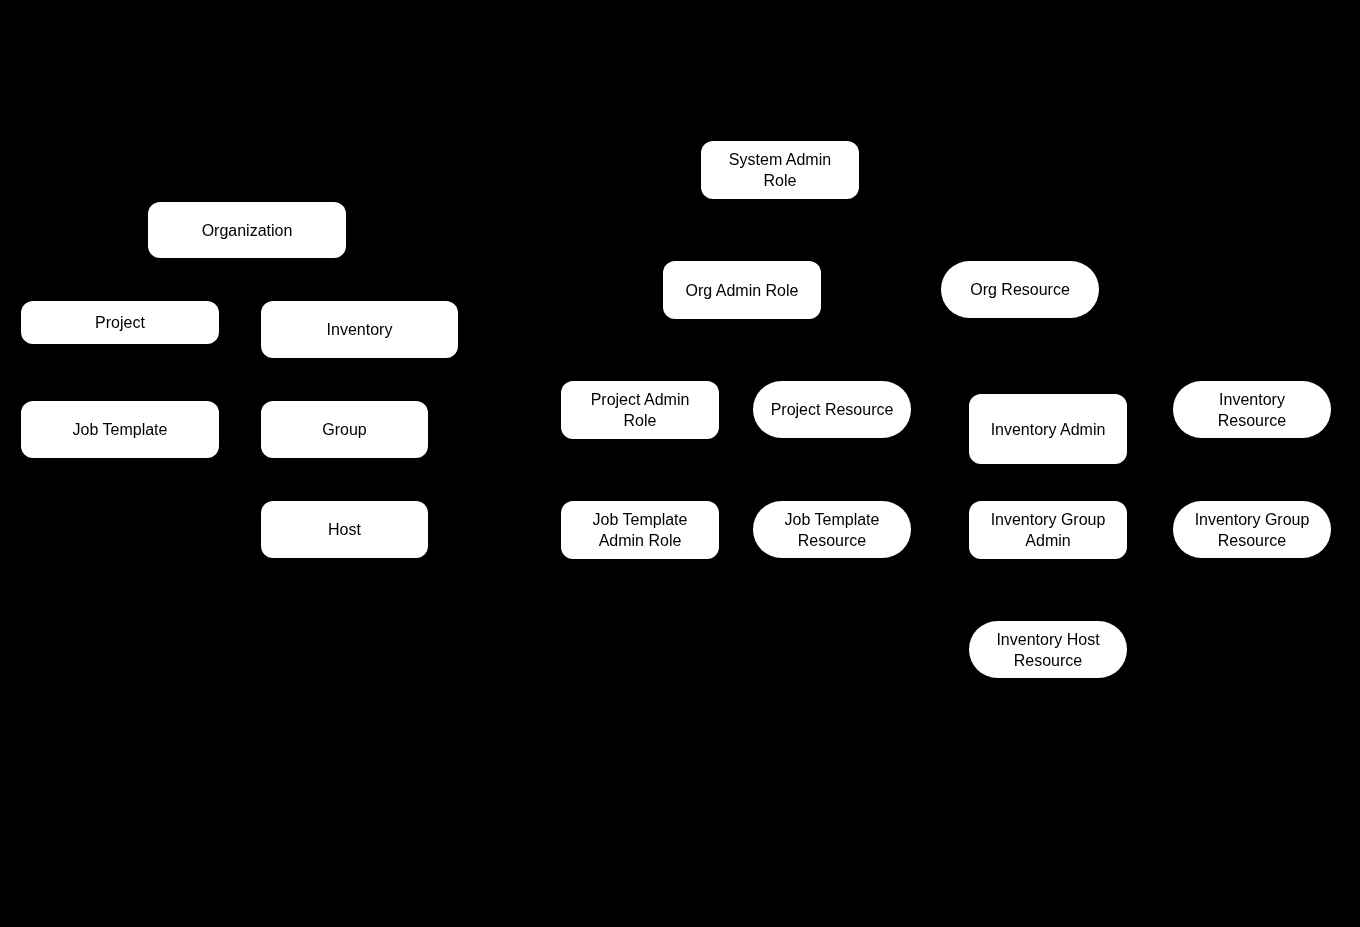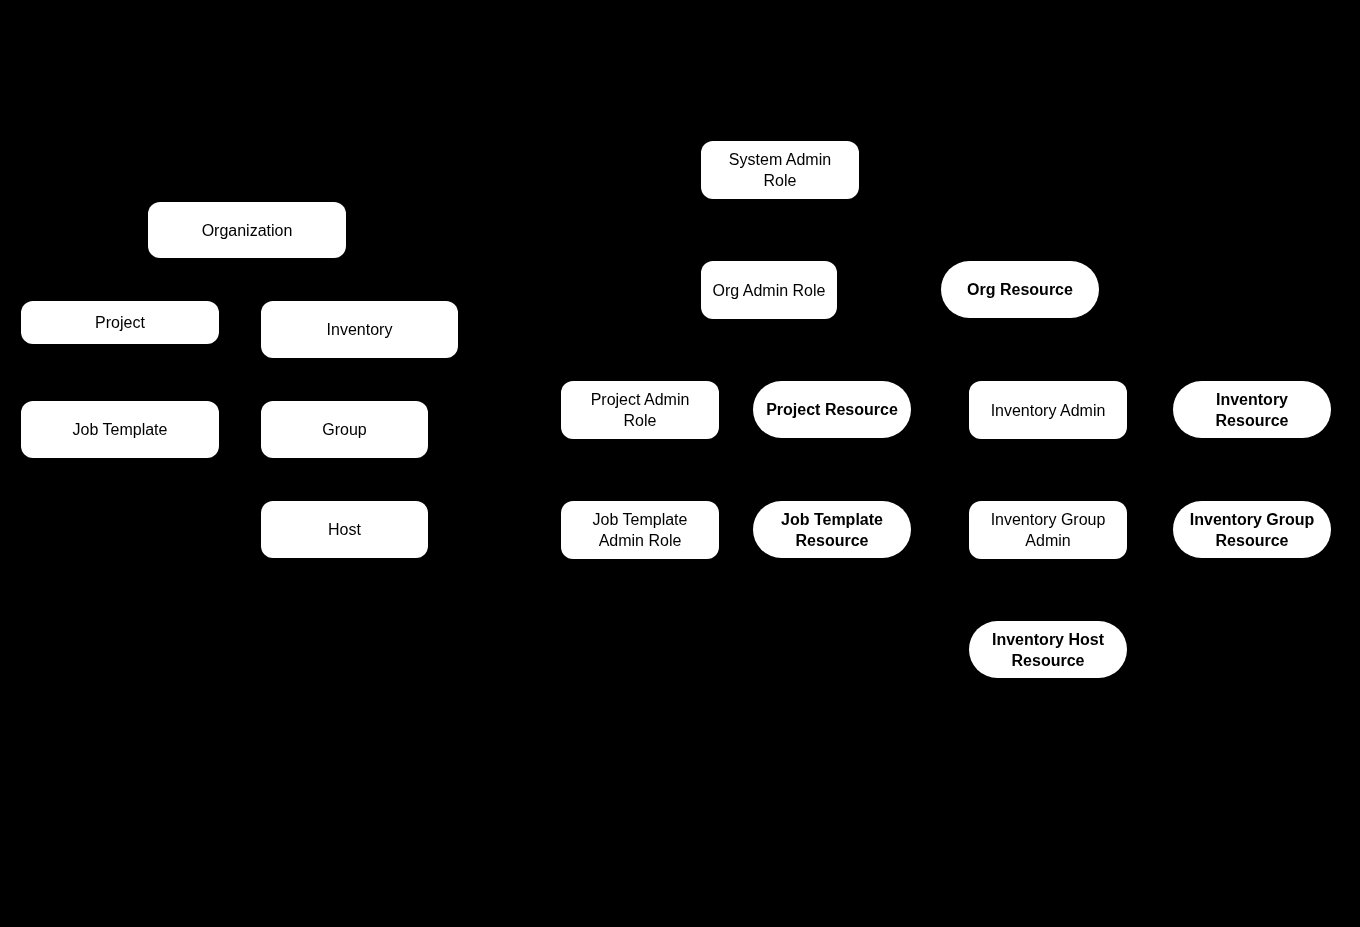--- a/index.html
+++ b/index.html
@@ -36,41 +36,40 @@
     font-size: 16px;
     line-height: 21px;
     white-space: pre-line;
     padding: 4px 6px;
   }
   .node.rect {
     border-radius: 12px;
   }
   .node.pill {
     border-radius: 29px;
-    font-weight: bold;
   }
 </style>
 </head>
 <body>
 
 <div class="diagram-canvas" style="width: 1360px; height: 927px;">
     <div class="node rect" style="left: 141px; top: 202px; width: 198px; height: 56px; margin-left: 7px;">Organization</div>
     <div class="node rect" style="left: 21px; top: 301px; width: 198px; height: 43px;">Project</div>
     <div class="node rect" style="left: 261px; top: 301px; width: 197px; height: 57px;">Inventory</div>
     <div class="node rect" style="left: 21px; top: 401px; width: 198px; height: 57px;">Job Template</div>
     <div class="node rect" style="left: 261px; top: 401px; width: 167px; height: 57px;">Group</div>
     <div class="node rect" style="left: 261px; top: 501px; width: 167px; height: 57px;">Host</div>
     <div class="node rect" style="left: 701px; top: 141px; width: 158px; height: 58px;">System Admin
 Role</div>
-    <div class="node rect" style="left: 701px; top: 261px; width: 136px; height: 58px;">Org Admin Role</div>
+    <div class="node rect" style="left: 663px; top: 261px; width: 158px; height: 58px;">Org Admin Role</div>
     <div class="node pill" style="left: 941px; top: 261px; width: 158px; height: 57px;">Org Resource</div>
     <div class="node rect" style="left: 561px; top: 381px; width: 158px; height: 58px;">Project Admin
 Role</div>
     <div class="node pill" style="left: 753px; top: 381px; width: 158px; height: 57px;">Project Resource</div>
-    <div class="node rect" style="left: 969px; top: 381px; width: 158px; height: 58px;">Inventory Admin</div>
+    <div class="node rect" style="left: 969px; top: 394px; width: 158px; height: 70px;">Inventory Admin</div>
     <div class="node pill" style="left: 1173px; top: 381px; width: 158px; height: 57px;">Inventory
 Resource</div>
     <div class="node rect" style="left: 561px; top: 501px; width: 158px; height: 58px;">Job Template
 Admin Role</div>
     <div class="node pill" style="left: 753px; top: 501px; width: 158px; height: 57px;">Job Template
 Resource</div>
     <div class="node rect" style="left: 969px; top: 501px; width: 158px; height: 58px;">Inventory Group
 Admin</div>
     <div class="node pill" style="left: 1173px; top: 501px; width: 158px; height: 57px;">Inventory Group
 Resource</div>

